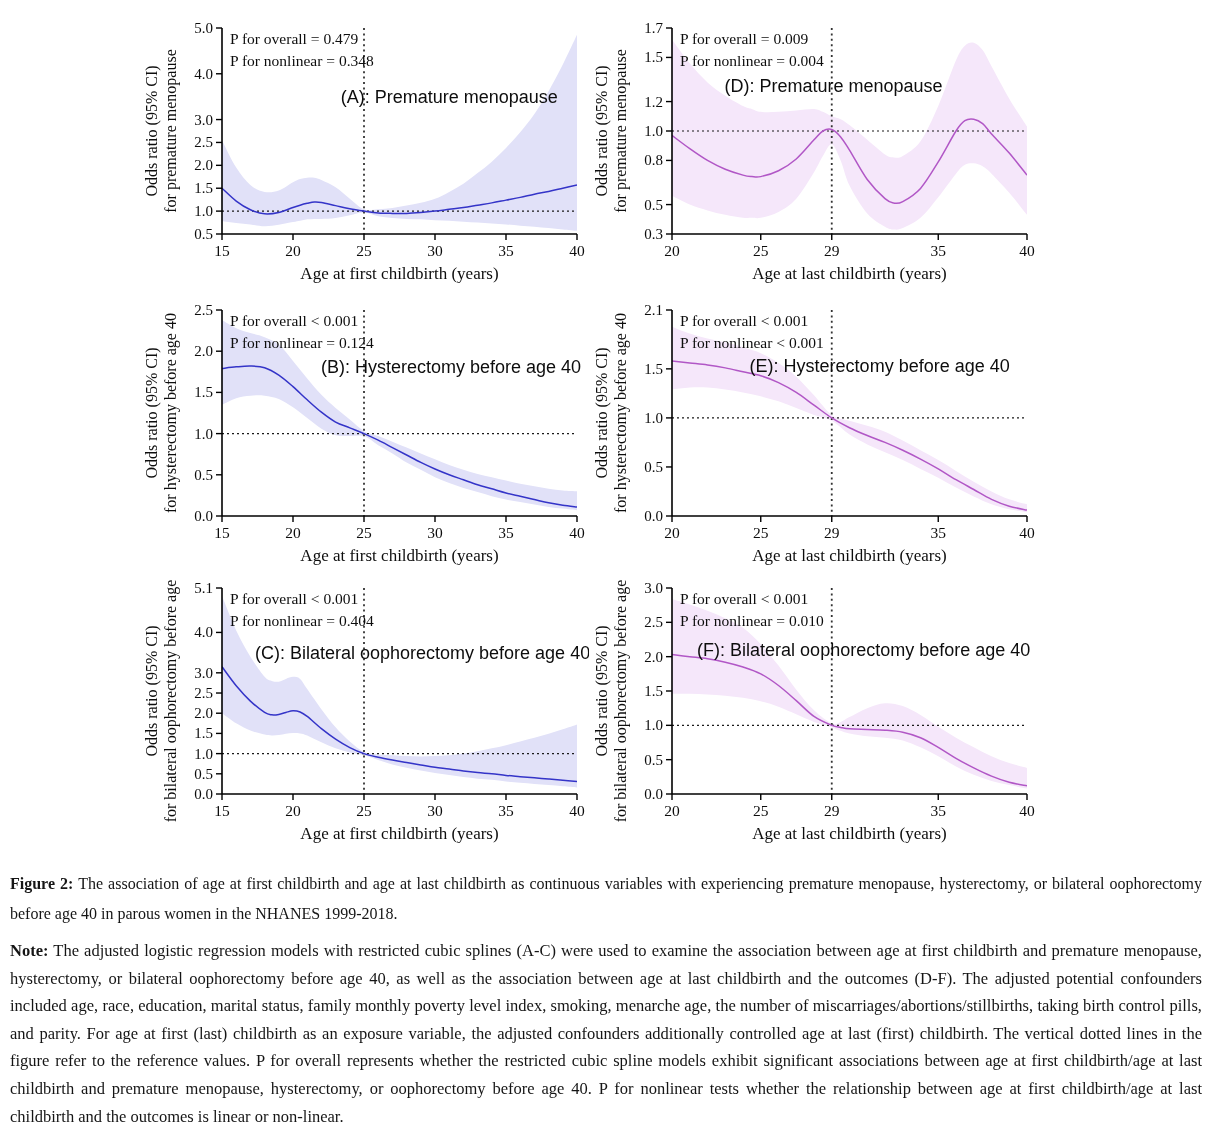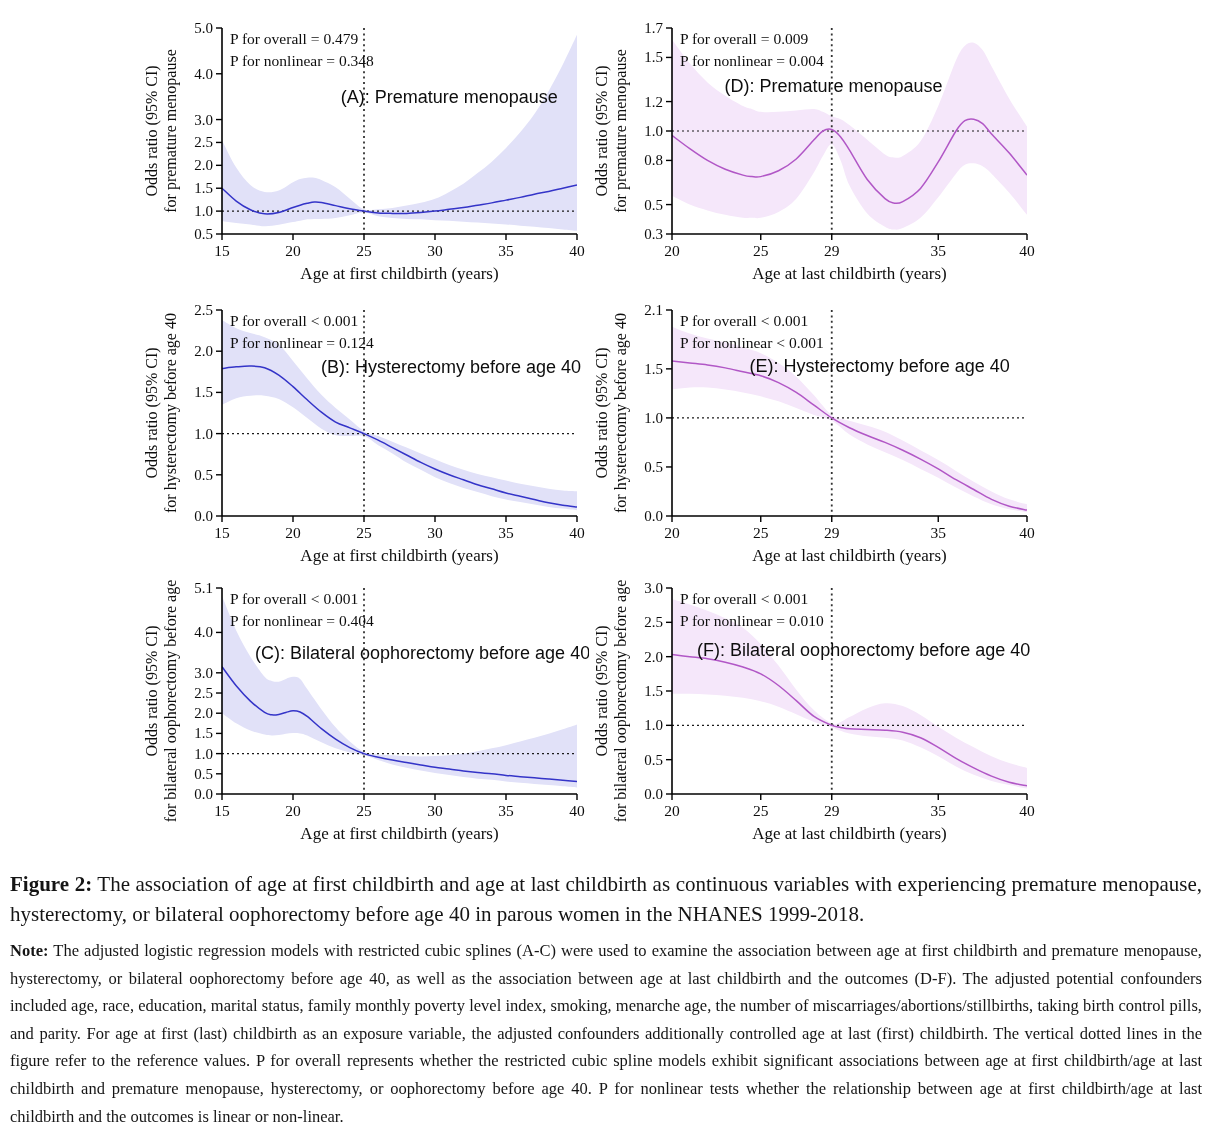--- a/index.html
+++ b/index.html
@@ -1,21 +1,21 @@
 <!DOCTYPE html>
 <html><head>
 <meta charset="utf-8">
 <style>
   html,body{margin:0;padding:0;background:#ffffff;}
   body{width:1216px;height:1127px;position:relative;overflow:hidden;
        font-family:"Liberation Serif",serif;color:#111;}
   .panel{position:absolute;}
   svg text{fill:#0d0d0d;}
   .caption{position:absolute;left:10px;right:14px;top:869px;text-align:justify;color:#151515;}
-  .caption p.fig{margin:0 0 8px 0;font-size:21px;line-height:30px;}
+  .caption p.fig{margin:0 0 8px 0;font-size:16px;line-height:30px;}
   .caption p.note{margin:0;font-size:16.5px;line-height:27.6px;}
   .caption b{font-weight:bold;}
 </style>
 </head>
 <body>
 
 <div class="panel" id="panel-A" style="left: 140px; top: 16px;"><svg width="449" height="278">
       <defs>
         <clipPath id="clip-A">
           <rect x="82" y="12" width="355" height="206"></rect>

